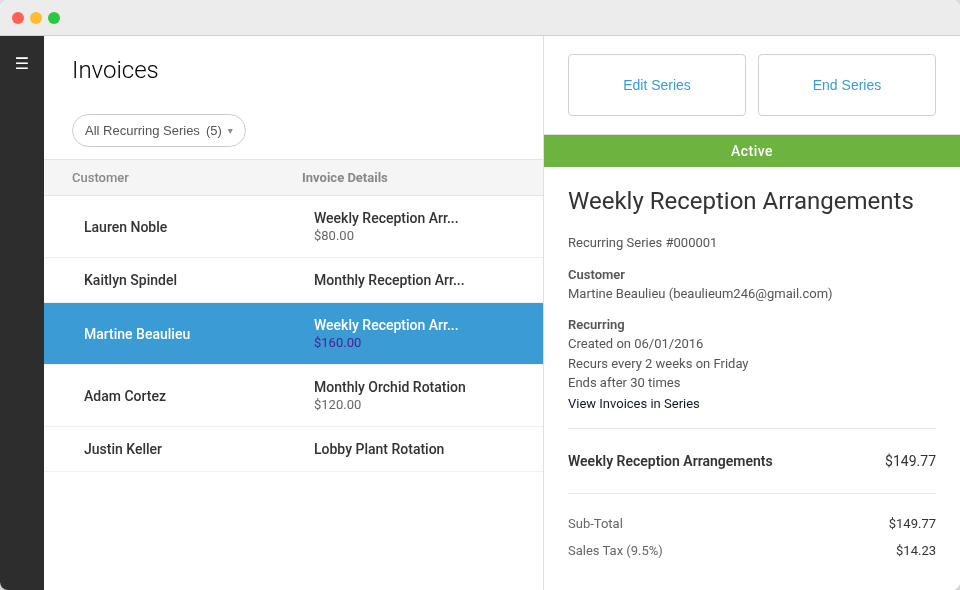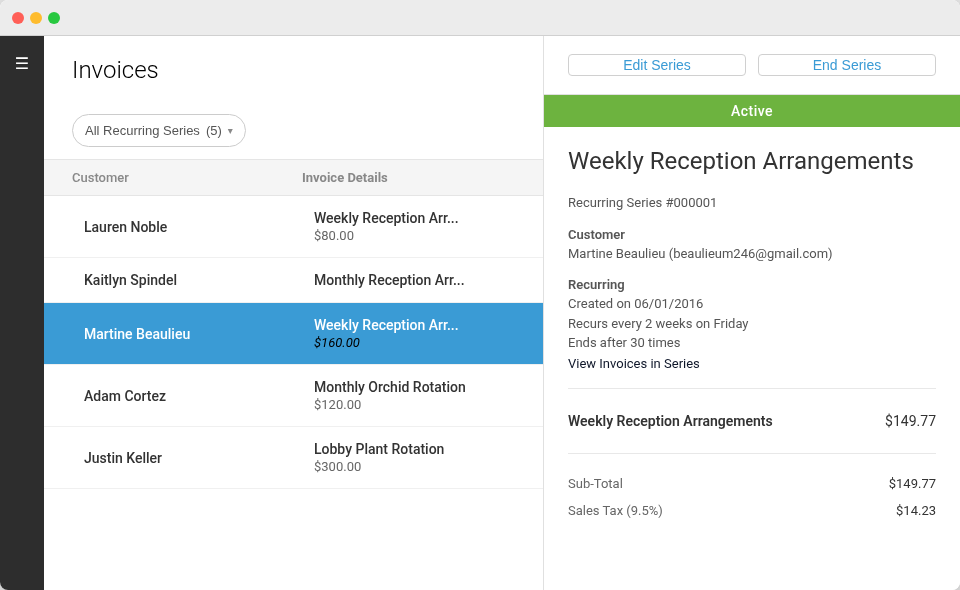--- a/index.html
+++ b/index.html
@@ -152,40 +152,39 @@
       font-size: 14px;
       color: #333;
       font-weight: 500;
     }
     .row-detail-amount {
       font-size: 13px;
       color: #666;
       margin-top: 2px;
     }
     .table-row.active .row-detail-amount {
-      color: #000000;
-      font-style: italic;
+      color: #4c1d95;
     }
     
     .right-panel {
       flex: 1;
       background: #fff;
       overflow-y: auto;
       display: flex;
       flex-direction: column;
     }
     .right-panel-actions {
       display: flex;
       gap: 12px;
       padding: 18px 24px;
       border-bottom: 1px solid #e0e0e0;
     }
     .action-btn {
       flex: 1;
-      padding: 2px;
+      padding: 22px;
       border: 1px solid #d0d0d0;
       border-radius: 4px;
       background: #fff;
       color: #3a9bd5;
       font-size: 14px;
       font-weight: 500;
       cursor: pointer;
       text-align: center;
     }
     .active-badge {
@@ -329,21 +328,20 @@
         <div class="row-detail-name">Monthly Orchid Rotation</div>
         <div class="row-detail-amount">$120.00</div>
       </div>
     </div>
           <div class="table-row">
       <div class="row-customer-col">
         <div class="row-name">Justin Keller</div>
       </div>
       <div class="row-details-col">
         <div class="row-detail-name">Lobby Plant Rotation</div>
-        <div class="row-detail-amount">$300.00</div>
       </div>
     </div>
         </div>
     </div>
 
     <div class="right-panel">
       <div class="right-panel-actions">
         <button class="action-btn">Edit Series</button>
         <button class="action-btn">End Series</button>
       </div>

